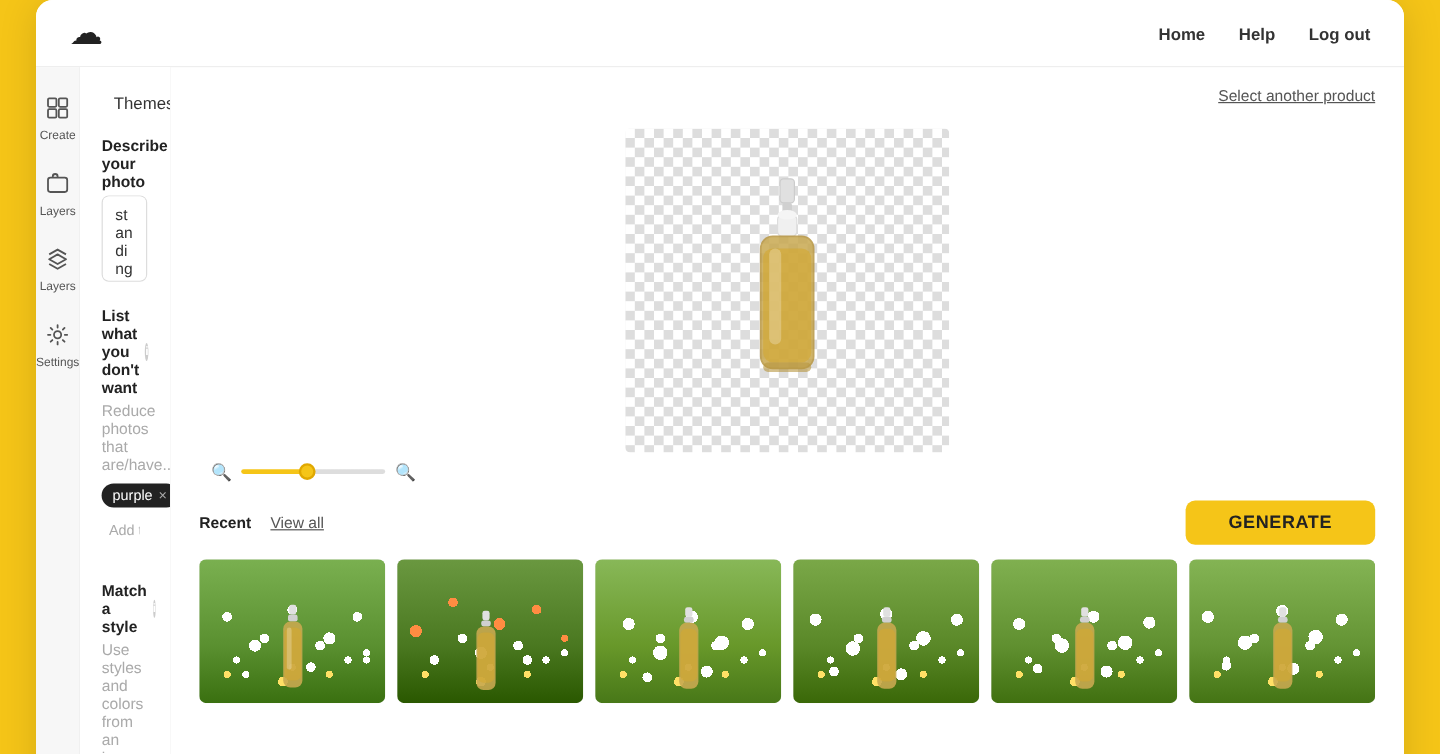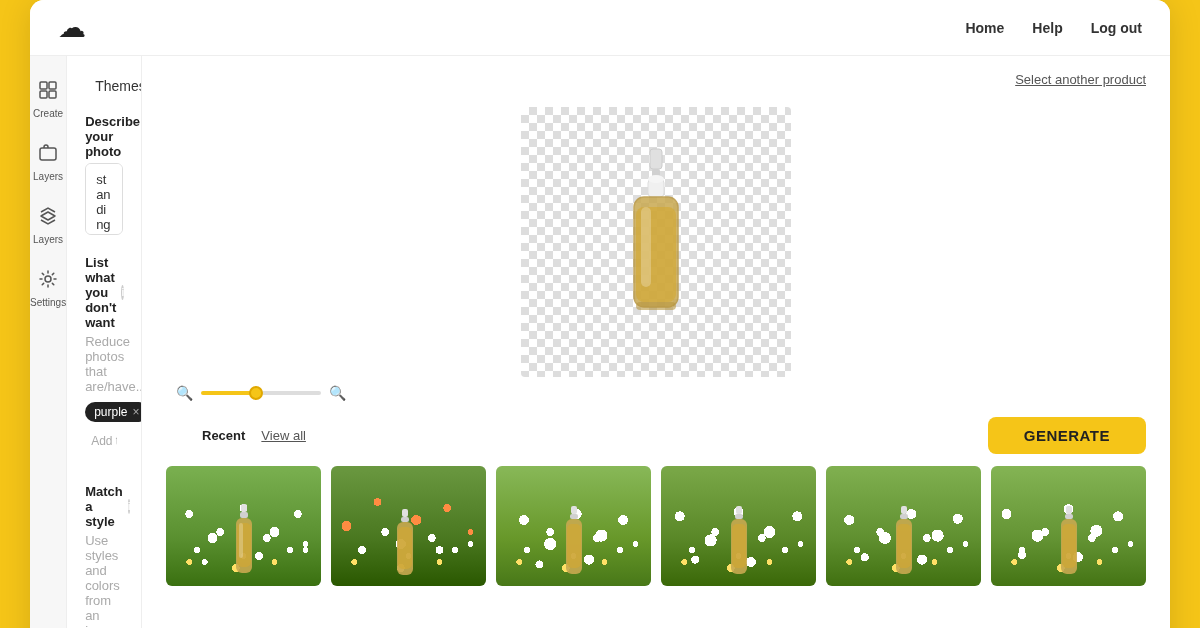--- a/index.html
+++ b/index.html
@@ -331,21 +331,20 @@
         radial-gradient(circle at 80% 70%, white 3px, transparent 3px),
         radial-gradient(circle at 15% 80%, #ffe066 3px, transparent 3px),
         radial-gradient(circle at 45% 85%, #ffe066 4px, transparent 4px),
         radial-gradient(circle at 70% 80%, #ffe066 3px, transparent 3px),
         radial-gradient(circle at 90% 65%, white 3px, transparent 3px);
     }
     .generate-row {
       display: flex;
       align-items: center;
       justify-content: space-between;
-      margin-left: 36px;
     }
   </style>
 </head>
 <body>
 
 <div class="app-window">
 
   <div class="top-nav">
     <span class="logo-icon">☁</span>
     <div class="nav-links">

